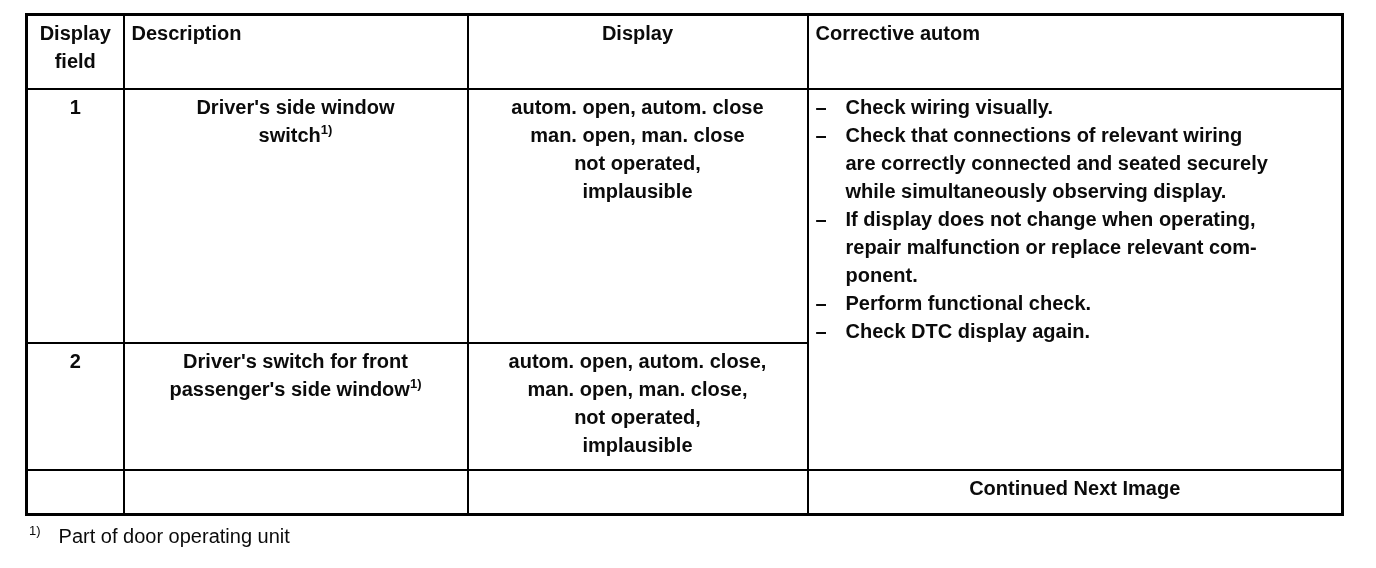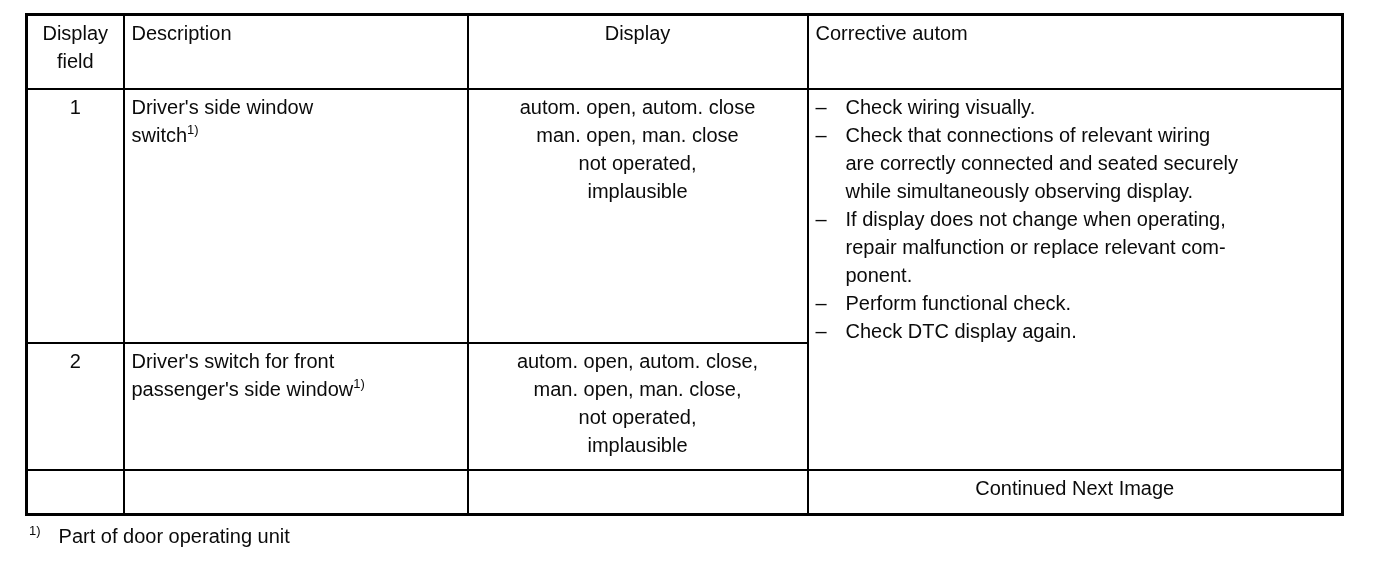--- a/index.html
+++ b/index.html
@@ -18,36 +18,36 @@
     width: 1316px;
     border-collapse: collapse;
     table-layout: fixed;
     border: 3px solid #000;
   }
   .doc-table th, .doc-table td {
     border: 2px solid #000;
     vertical-align: top;
     font-size: 20px;
     line-height: 28px;
-    font-weight: normal;
+    font-weight: bold;
     padding: 3px 7px;
     margin-top: 16px;
   }
   thead th { border-bottom: 6px double #000; height: 74px; }
   .h-field   { text-align: center; font-weight: bold; }
   .h-desc    { text-align: left; }
   .h-display { text-align: center; font-weight: bold; }
   .h-corr    { text-align: left; }
 
   tr.row1 { height: 254px; }
   tr.row2 { height: 127px; }
   tr.row3 { height: 45px; }
 
   .c-field   { text-align: center; }
-  .c-desc    { text-align: left; }
+  .c-desc    { text-align: center; }
   .c-display { text-align: center; }
   .c-corr    { padding: 2px 6px; }
   .c-cont    { text-align: center; vertical-align: middle; }
 
   .ml { white-space: pre-line; }
 
   .bullet-row { display: flex; align-items: flex-start; }
   .dash { flex: 0 0 30px; }
   .btext { flex: 1 1 auto; white-space: pre-line; }
 

